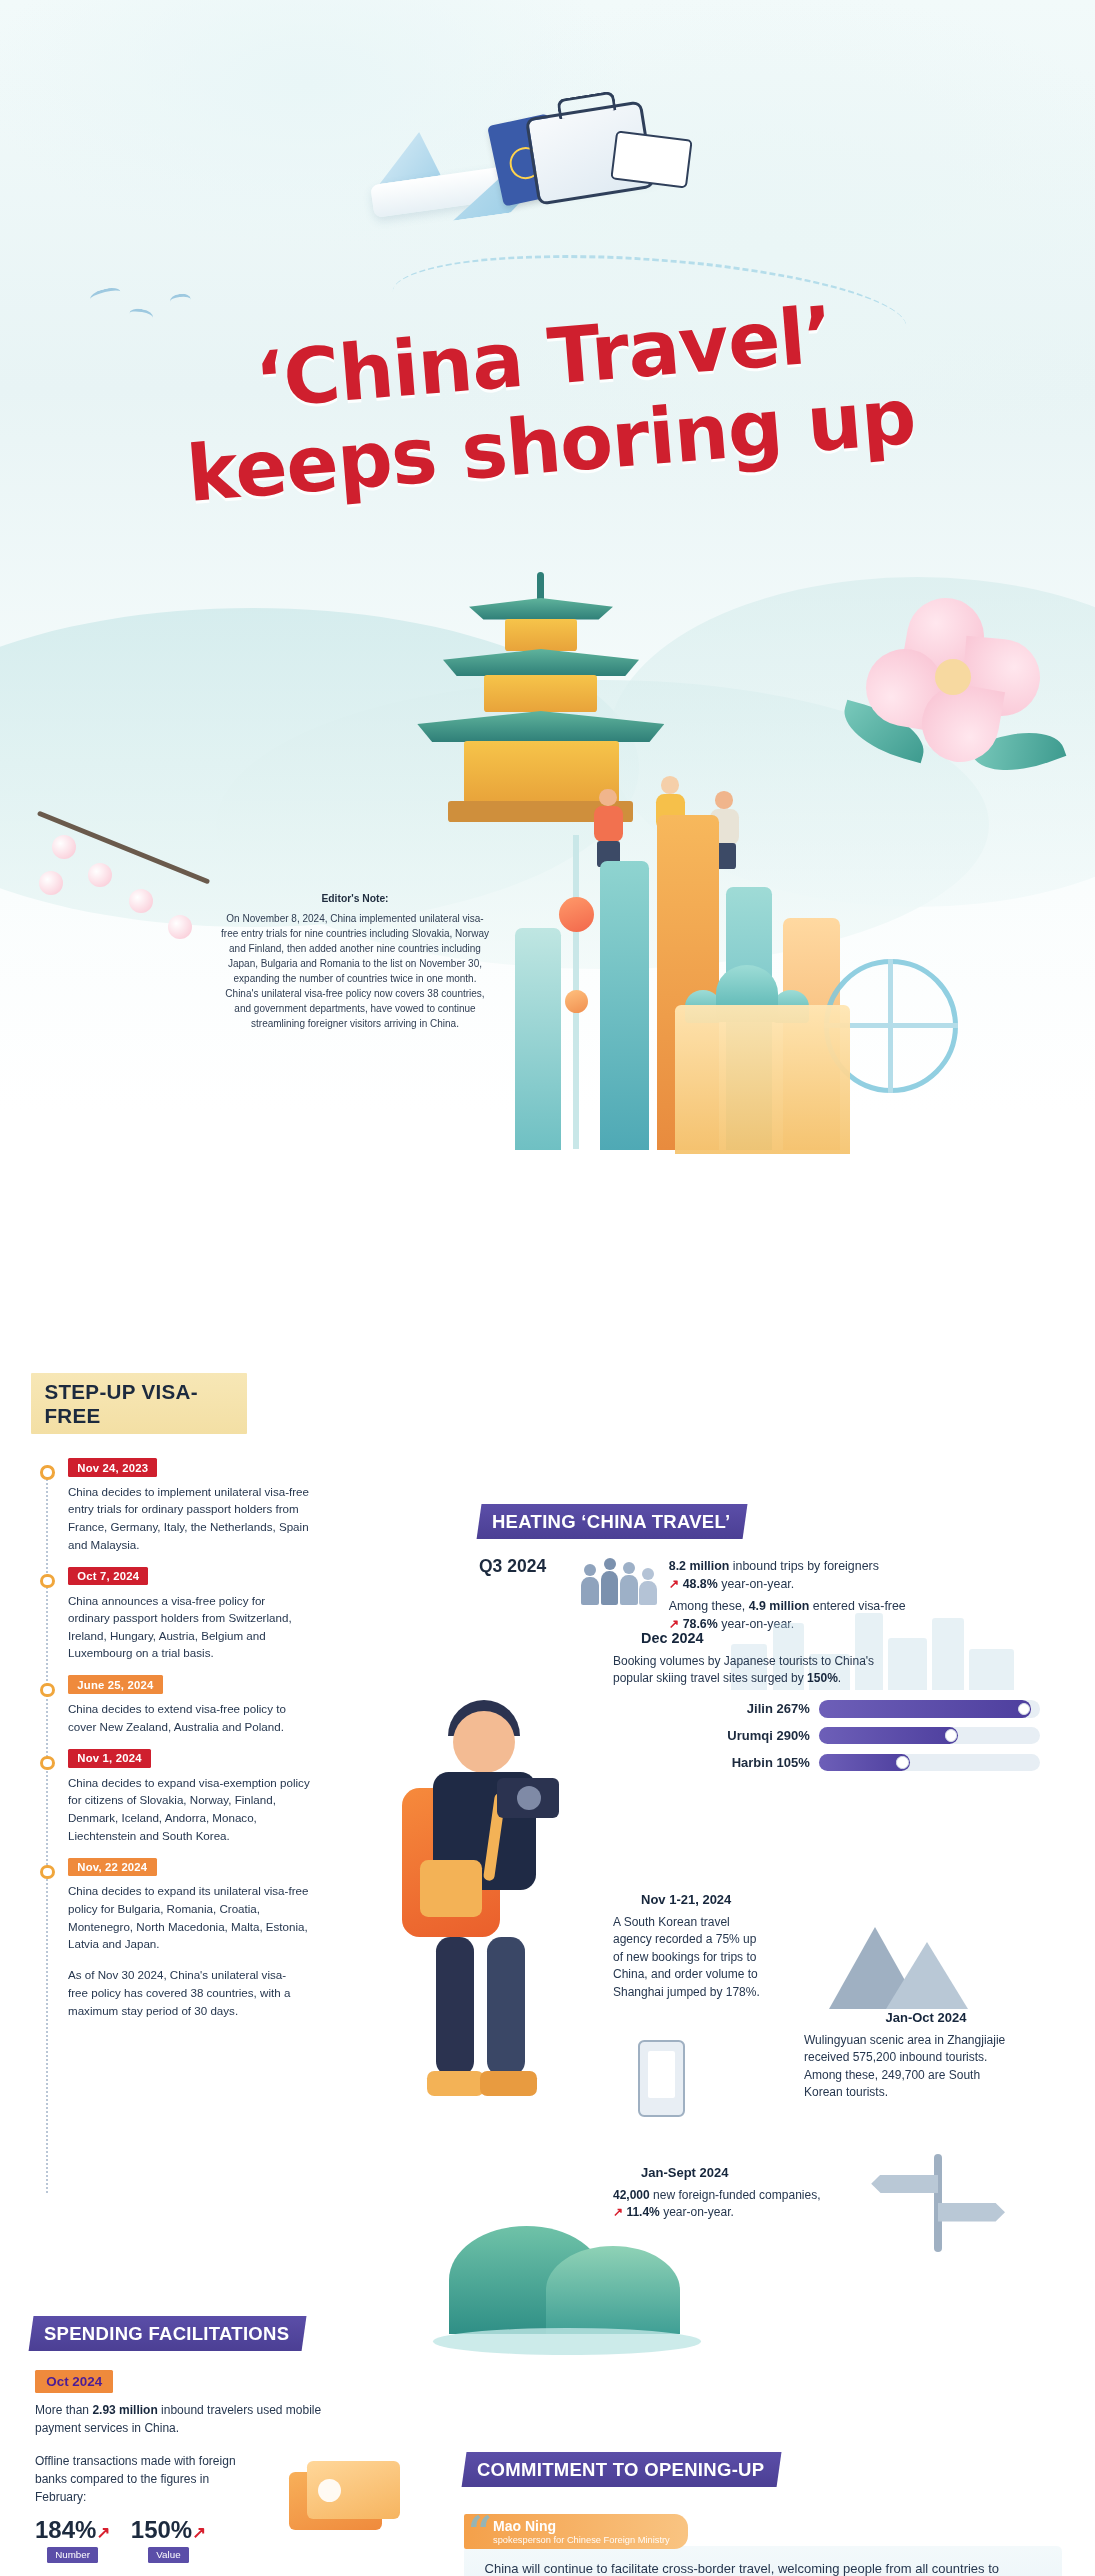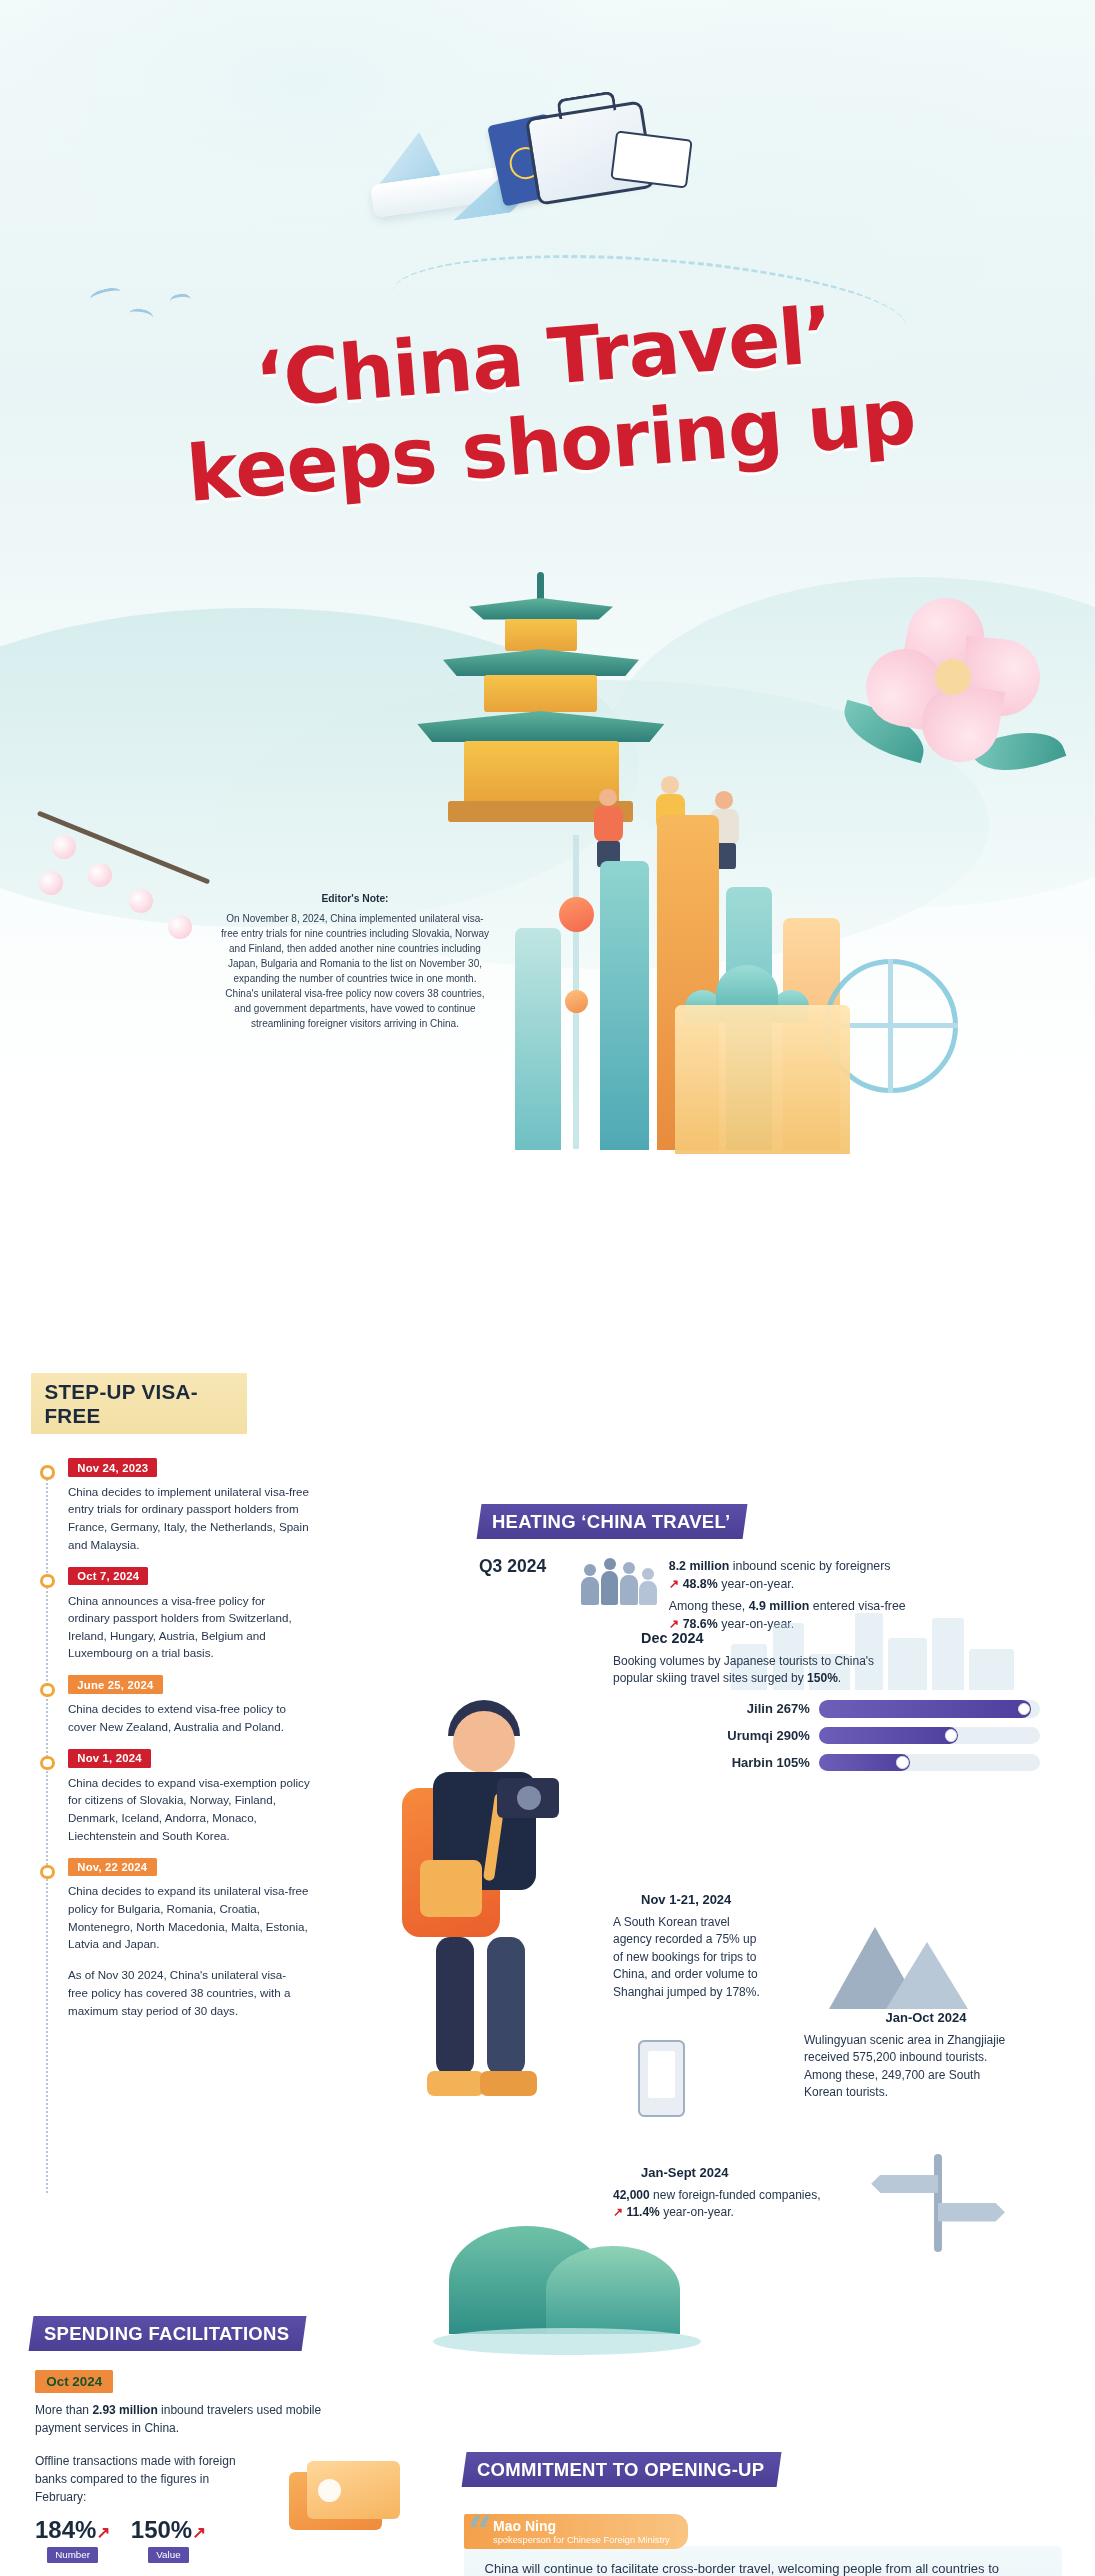--- a/index.html
+++ b/index.html
@@ -308,21 +308,21 @@
   
   .green-mtn { position: absolute; left: 428px; top: 2190px; width: 289px; height: 165px; }
   .gm { position: absolute; bottom: 20.6px; border-radius: 50% 50% 0 0; }
   .gm1 { left: 20.6px; width: 155px; height: 108px; background: linear-gradient(180deg,#6fc2a8,#2f8f86); }
   .gm2 { left: 118px; width: 134px; height: 88px; background: linear-gradient(180deg,#8fd2b6,#3f9f95); }
   .gm-water { position: absolute; left: 5.2px; bottom: 0; width: 268px; height: 27px; border-radius: 50%; background: #bfe6e5; opacity: .8; }
 
   
   .spending { position: absolute; left: 35px; top: 2370px; width: 412px; }
   .oct-badge {
-    display: inline-block; background: #ef8a3c; color: #14532d; font-weight: bold;
+    display: inline-block; background: #ef8a3c; color: #4c1d95; font-weight: bold;
     font-size: 13.4px; padding: 4.1px 11.3px 3.6px; border-radius: 1.5px;
   }
   .sp-text { color: #26374f; font-size: 12px; line-height: 1.5; margin-top: 8.2px; max-width: 289px; }
   .sp-text b { color: #16263c; }
 
   .metric-row { display: flex; gap: 20.6px; margin-top: 9.3px; align-items: flex-end; }
   .metric { text-align: center; }
   .metric .val { font-size: 24px; font-weight: bold; color: #1c2a3e; }
   .metric .val .ar { color: #d8202f; font-size: 16.5px; }
   .metric .cap { margin-top: 3.1px; background: #5b4ea8; color: #fff; font-size: 9.8px; padding: 2.6px 8.2px; border-radius: 1.5px; display: inline-block; }
@@ -524,21 +524,21 @@
       </div>
       <div class="people-icon">
         <div class="pi pi1"></div>
         <div class="pi pi2"></div>
         <div class="pi pi3"></div>
         <div class="pi pi4"></div>
       </div>
       <div style="flex:1; padding-top:2.1px;">
         <div class="q3-text">
           <b>8.2 million</b>
-          <span>inbound scenic by foreigners</span><br>
+          <span>inbound trips by foreigners</span><br>
           <span class="up-arrow">↗</span>
           <b>48.8%</b>
           <span>year-on-year.</span>
         </div>
         <div class="q3-text" style="margin-top:4.1px;">
           <span>Among these,</span>
           <b>4.9 million</b>
           <span>entered visa-free</span><br>
           <span class="up-arrow">↗</span>
           <b>78.6%</b>

